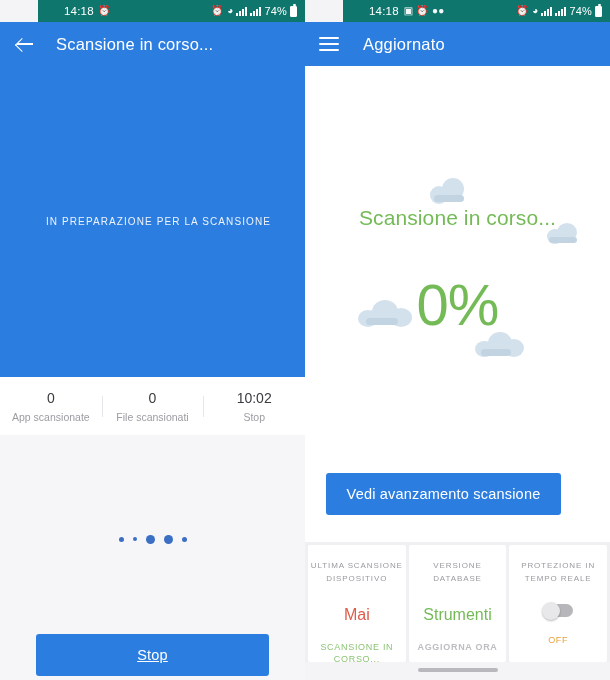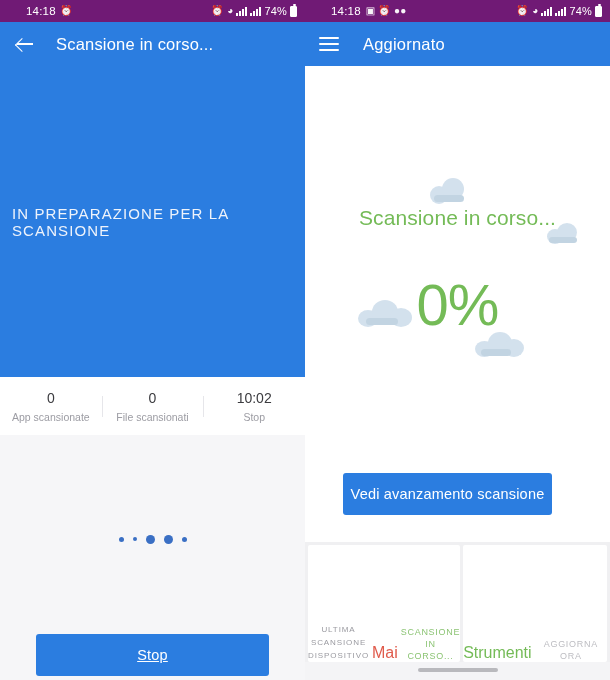--- a/index.html
+++ b/index.html
@@ -9,23 +9,23 @@
     background: #ffffff;
     overflow: hidden;
   }
   .screens { display: flex; width: 610px; height: 680px; }
   .screen { position: relative; height: 680px; overflow: hidden; }
   .screen-left  { width: 305px; background: #f4f4f6; }
   .screen-right { width: 305px; background: #f4f4f6; }
 
   
   .statusbar {
-    height: 22px; background: #701a75; color: #ffffff;
+    height: 22px; background: #0f766e; color: #ffffff;
     display: flex; align-items: center; font-size: 11px;
-    padding: 8px 8px; letter-spacing: .2px;
+    padding: 8px 8px; letter-spacing: .2px; margin-left: 38px;
   }
   .sb-time { margin-left: 18px; font-size: 11.5px; }
   .sb-left-icons { display: flex; align-items: center; gap: 3px; margin-left: 5px; }
   .sb-spacer { flex: 1; }
   .sb-right { display: flex; align-items: center; gap: 3px; font-size: 11px; }
   .sb-ico { display: inline-block; line-height: 1; font-size: 10px; opacity: .95; }
   .sb-batt {
     width: 7px; height: 11px; border: 1px solid #fff; border-radius: 1px;
     position: relative; background: #fff;
   }
@@ -60,22 +60,22 @@
   .hamburger span {
     display: block; height: 1.8px; background: #fff; border-radius: 1px; margin: 4px 0;
   }
 
   
   .hero {
     background: #2b7de0; height: 311px;
     display: flex; align-items: center; justify-content: center;
   }
   .hero-label {
-    color: #eef3fb; font-size: 15px; letter-spacing: 1.1px;
-    text-transform: uppercase; text-align: left; margin-left: 12px;
+    color: #eef3fb; font-size: 10px; letter-spacing: 1.1px;
+    text-transform: uppercase; text-align: right; margin-left: 12px;
   }
   .stats {
     display: flex; background: #ffffff; height: 58px; align-items: center;
   }
   .stat {
     flex: 1; text-align: center; position: relative;
     display: flex; flex-direction: column; justify-content: center; gap: 5px;
   }
   .stat + .stat::before {
     content: ""; position: absolute; left: 0; top: 6px; bottom: 6px;
@@ -115,44 +115,44 @@
     color: #74bb57; font-size: 21px; letter-spacing: .1px;
   }
   .scan-percent {
     position: absolute; top: 205px; left: 0; right: 0; text-align: center;
     color: #74bb57; font-size: 58px; font-weight: 400; letter-spacing: -1px;
   }
   .cloud { position: absolute; opacity: .85; }
   .cloud .b { position: absolute; background: #ccdcea; border-radius: 50%; }
   .cloud .base { position: absolute; background: #c3d4e4; border-radius: 6px; }
   .btn-advance {
-    position: absolute; left: 38px; top: 407px; width: 209px; height: 42px;
+    position: absolute; left: 21px; top: 407px; width: 235px; height: 42px;
   }
   .cards {
     display: flex; gap: 3px; background: #f0f0f2; padding: 3px 3px 0 3px;
     height: 120px;
   }
   .card {
     flex: 1; background: #ffffff; border-radius: 2px;
-    display: flex; flex-direction: row; align-items: flex-end;
-    padding-top: 14px; gap: 3px;
+    display: flex; flex-direction: column; align-items: center;
+    padding-top: 14px; gap: 13px;
   }
   .card-title {
     font-size: 8px; color: #9a9aa0; letter-spacing: .9px;
     text-transform: uppercase; text-align: center; line-height: 13px;
   }
   .card-value { font-size: 16px; margin-top: 8px; }
   .v-red { color: #e05b4c; }
   .v-green { color: #74bb57; }
   .card-action {
     font-size: 9px; letter-spacing: .7px; text-transform: uppercase;
     text-align: center; line-height: 12px; margin-top: 4px;
   }
   .a-green { color: #8cc474; }
-  .a-gray { color: #bdbdc2; }
+  .a-gray { color: #bdbdc2; font-weight: bold; }
   .a-amber { color: #e8a33d; }
   .toggle {
     width: 30px; height: 13px; background: #b6b6bb; border-radius: 8px;
     position: relative; margin-top: 6px; cursor: pointer;
   }
   .toggle::after {
     content: ""; position: absolute; left: -1px; top: -2.5px;
     width: 18px; height: 18px; background: #e8e8ea; border-radius: 50%;
     box-shadow: 0 1px 2px rgba(0,0,0,.28);
   }
@@ -300,23 +300,29 @@
 
     <div class="cards">
 
       <div class="card">
         <div class="card-title">ULTIMA SCANSIONE DISPOSITIVO</div>
         <div class="card-value v-red">Mai</div>
         <div class="card-action a-green">SCANSIONE IN CORSO...</div>
       </div>
 
       <div class="card">
+        <div class="card-title">VERSIONE DATABASE</div>
         <div class="card-value v-green">Strumenti</div>
         <div class="card-action a-gray">AGGIORNA ORA</div>
       </div>
 
+      <div class="card">
+        <div class="card-title">PROTEZIONE IN TEMPO REALE</div>
+        <div class="toggle"></div>
+        <div class="card-action a-amber">OFF</div>
+      </div>
     </div>
 
     <div class="right-foot">
       <div class="homebar"></div>
     </div>
   </div>
 </div>
 
 </body></html>

